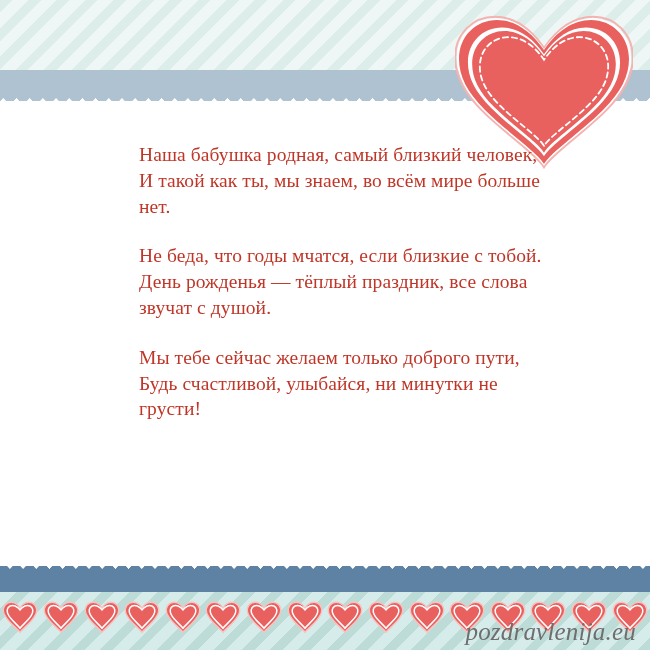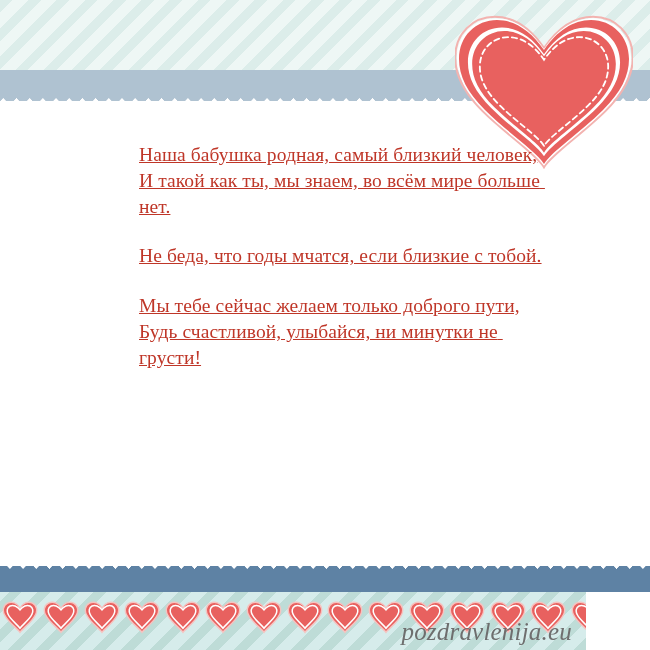--- a/index.html
+++ b/index.html
@@ -85,21 +85,21 @@
     top: 142px;
     width: 420px;
     color: #bf3628;
     font-family: "Liberation Serif", serif;
     font-size: 19.5px;
     line-height: 25.8px;
     letter-spacing: 0.1px;
   }
   .stanza { margin: 0; }
   .stanza + .stanza { margin-top: 24px; }
-  .poem-line { white-space: pre-wrap; text-decoration: underline; }
+  .poem-line { white-space: pre-wrap; }
 
   
   #footer-zigzag {
     position: absolute;
     left: 0; top: 566px;
     width: 650px;
     height: 9px;
     background: #5e82a4;
     -webkit-mask-image:
       linear-gradient(45deg, #000 50%, transparent 50.5%),
@@ -119,21 +119,21 @@
     position: absolute;
     left: 0; top: 575px;
     width: 650px;
     height: 17px;
     background: #5e82a4;
   }
 
   #footer-stripes {
     position: absolute;
     left: 0; top: 592px;
-    width: 586px;
+    width: 650px;
     height: 58px;
     background-color: #cde7e3;
     background-image: repeating-linear-gradient(
       -45deg,
       #bedcd7 0px, #bedcd7 9px,
       #d6eceb 9px, #d6eceb 20px
     );
     overflow: hidden;
     padding-left: 36px;
   }
@@ -204,20 +204,21 @@
 
   <div id="poem">
 
     <p class="stanza">
       <span class="poem-line">Наша бабушка родная, самый близкий человек,</span><br>
       <span class="poem-line">И такой как ты, мы знаем, во всём мире больше нет.</span>
     </p>
 
     <p class="stanza">
       <span class="poem-line">Не беда, что годы мчатся, если близкие с тобой.</span><br>
+      <span class="poem-line">День рожденья — тёплый праздник, все слова звучат с душой.</span>
     </p>
 
     <p class="stanza">
       <span class="poem-line">Мы тебе сейчас желаем только доброго пути,</span><br>
       <span class="poem-line">Будь счастливой, улыбайся, ни минутки не грусти!</span>
     </p>
 
   </div>
 
   <div id="footer-zigzag"></div>

